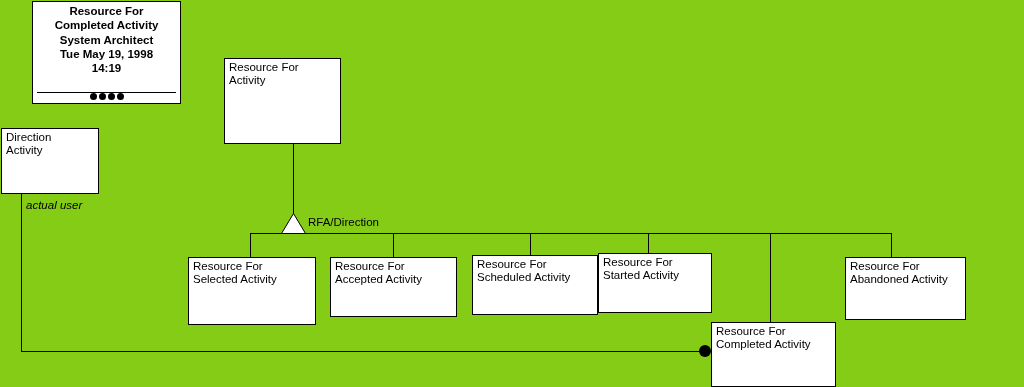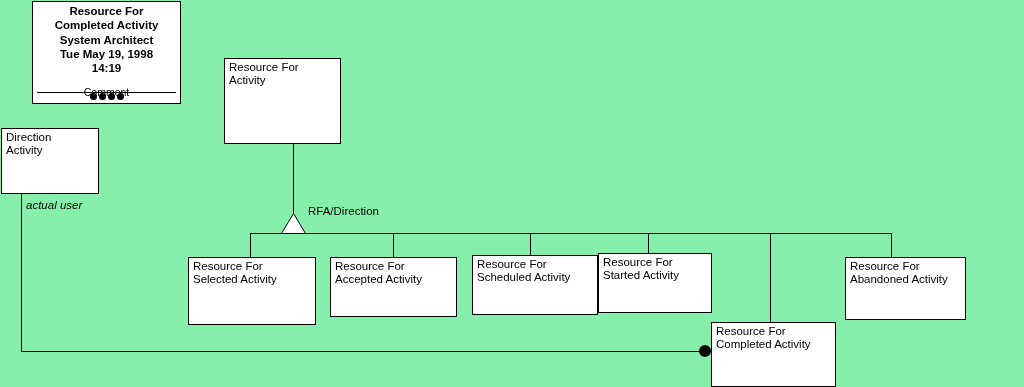--- a/index.html
+++ b/index.html
@@ -110,30 +110,29 @@
   }
   .enddot {
     position: absolute;
     border-radius: 50%;
     background: #000;
   }
 </style>
 </head>
 <body style="background: rgb(247, 247, 247);">
 
-<div id="canvas" style="background: #86efac;">
+<div id="canvas" style="background: #84cc16;">
 
   <div id="title-box" style="left:32px; top:1px; width:149px; height:103px;">
     <div class="ttl-lines">Resource For
 Completed Activity
 System Architect
 Tue May 19, 1998
 14:19</div>
     <div id="title-sep"></div>
-    <div id="title-comment">Comment</div>
     <div id="title-dots"><i></i><i></i><i></i><i></i></div>
   </div>
 
   <div class="ubox" style="left:1px; top:128px; width:98px; height:66px;">
     <div class="bx-name">Direction
 Activity</div>
   </div>
 
   <div class="ubox" style="left:224px; top:58px; width:117px; height:86px;">
     <div class="bx-name">Resource For
@@ -169,21 +168,21 @@
     <div class="bx-name">Resource For
 Completed Activity</div>
   </div>
 
   <div class="vline" style="left:293px; top:144px; height:70px;"></div>
 
   <svg style="position:absolute; left:281px; top:213px; width:26px; height:21px;" viewBox="0 0 26 21">
     <polygon points="12.5,0.5 24.5,20.5 0.5,20.5" fill="#ffffff" stroke="#000000" stroke-width="1"></polygon>
   </svg>
 
-  <div class="edge-label" style="left:308px; top:205px;">RFA/Direction</div>
+  <div class="edge-label" style="left:308px; top:216px;">RFA/Direction</div>
 
   <div class="hline" style="left:250px; top:233px; width:642px;"></div>
 
   <div class="vline" style="left:250px; top:233px; height:25px;"></div>
   <div class="vline" style="left:393px; top:233px; height:25px;"></div>
   <div class="vline" style="left:530px; top:233px; height:23px;"></div>
   <div class="vline" style="left:648px; top:233px; height:21px;"></div>
   <div class="vline" style="left:770px; top:233px; height:90px;"></div>
   <div class="vline" style="left:891px; top:233px; height:25px;"></div>
 

